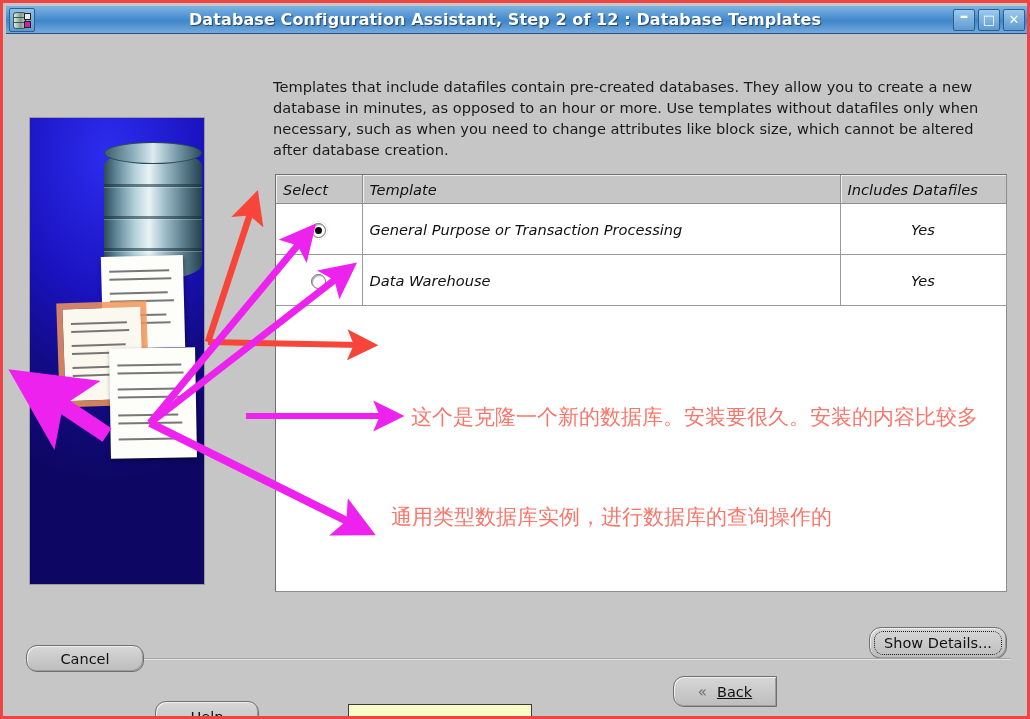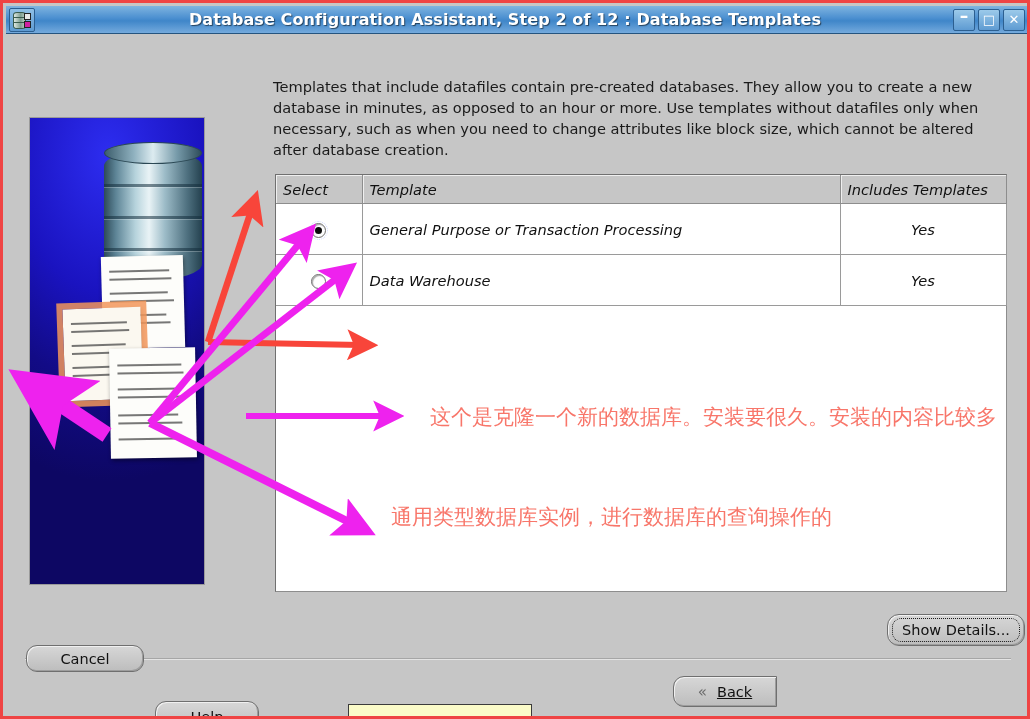--- a/index.html
+++ b/index.html
@@ -227,45 +227,44 @@
   }
   .anno {
     position: absolute;
     color: #f8766a;
     font-family: "DejaVu Serif", "Liberation Serif", serif;
     font-size: 21px;
     line-height: 33px;
     white-space: pre-wrap;
   }
   #anno1 { left: 394px; top: 332px; }
-  #anno2 { left: 408px; top: 398px; width: 605px; text-align: center; }
+  #anno2 { left: 408px; top: 398px; width: 605px; }
   #anno3 { left: 388px; top: 498px; }
 
   
   .btn {
     background: linear-gradient(to bottom, #d7d7d7, #bdbdbd);
     border: 1px solid #6f6f6f;
     border-radius: 11px;
     color: #111;
     font-size: 14.5px;
     display: inline-flex;
     align-items: center;
     justify-content: center;
     cursor: pointer;
     box-shadow: inset 1px 1px 0 #f0f0f0, inset -1px -1px 0 #9d9d9d;
     box-sizing: border-box;
   }
   #btn-cancel { position: absolute; left: 23px;  top: 642px; width: 118px; height: 27px; }
   #btn-help   { position: absolute; left: 152px; top: 674px; width: 104px; height: 31px; margin-top: 24px; }
 
   #btn-details {
-    position: absolute; left: 866px; top: 611px;
+    position: absolute; left: 866px; top: 624px;
     width: 138px; height: 32px;
     border-radius: 12px;
-    margin-left: 18px;
   }
   #btn-details .focus {
     position: absolute; left: 4px; top: 3px; right: 4px; bottom: 3px;
     border: 1px dotted #1a1a1a;
     border-radius: 9px;
     pointer-events: none;
   }
 
   #nav-group { position: absolute; left: 670px; top: 673px; display: flex; }
   #btn-back {
@@ -366,21 +365,21 @@
     <table id="tmpl-table">
       <colgroup>
         <col style="width:86px">
         <col style="width:478px">
         <col style="width:166px">
       </colgroup>
       <thead>
         <tr>
           <th>Select</th>
           <th>Template</th>
-          <th class="c-dat">Includes Templates</th>
+          <th class="c-dat">Includes Datafiles</th>
         </tr>
       </thead>
       <tbody>
         <tr class="sel">
           <td class="c-sel">
             <span class="radio on"></span>
           </td>
           <td>General Purpose or Transaction Processing</td>
           <td class="c-dat">Yes</td>
         </tr>

